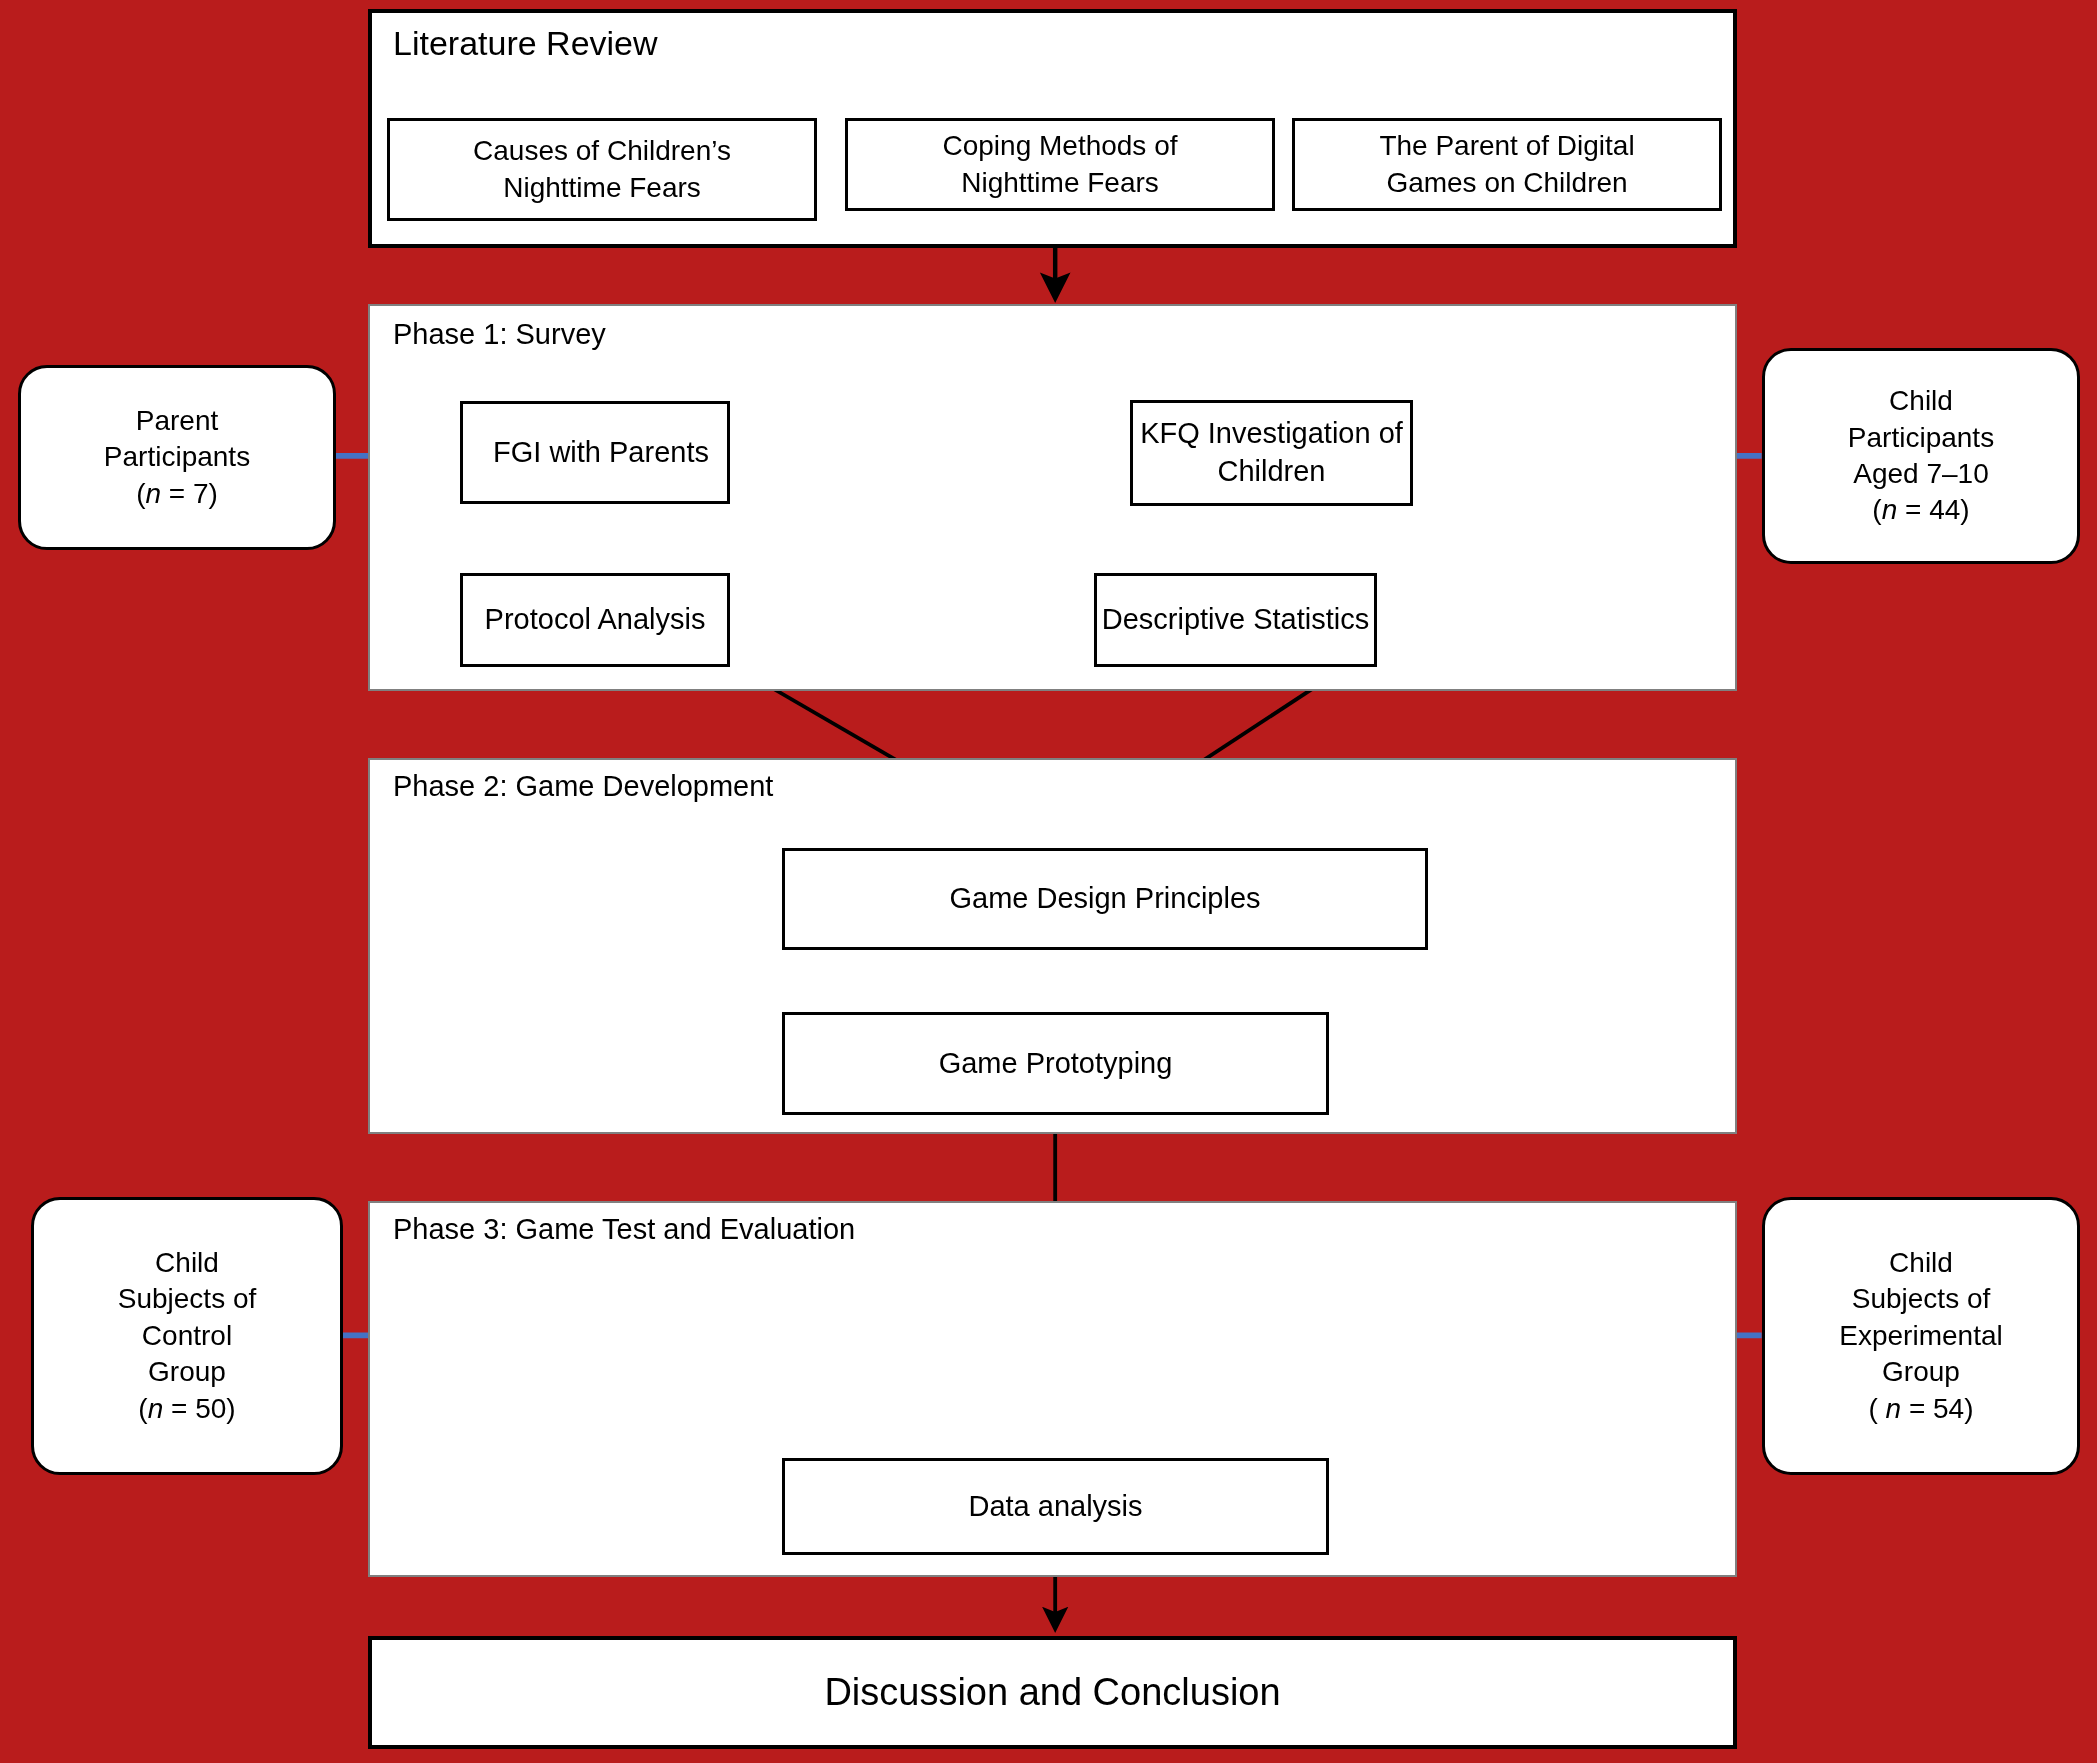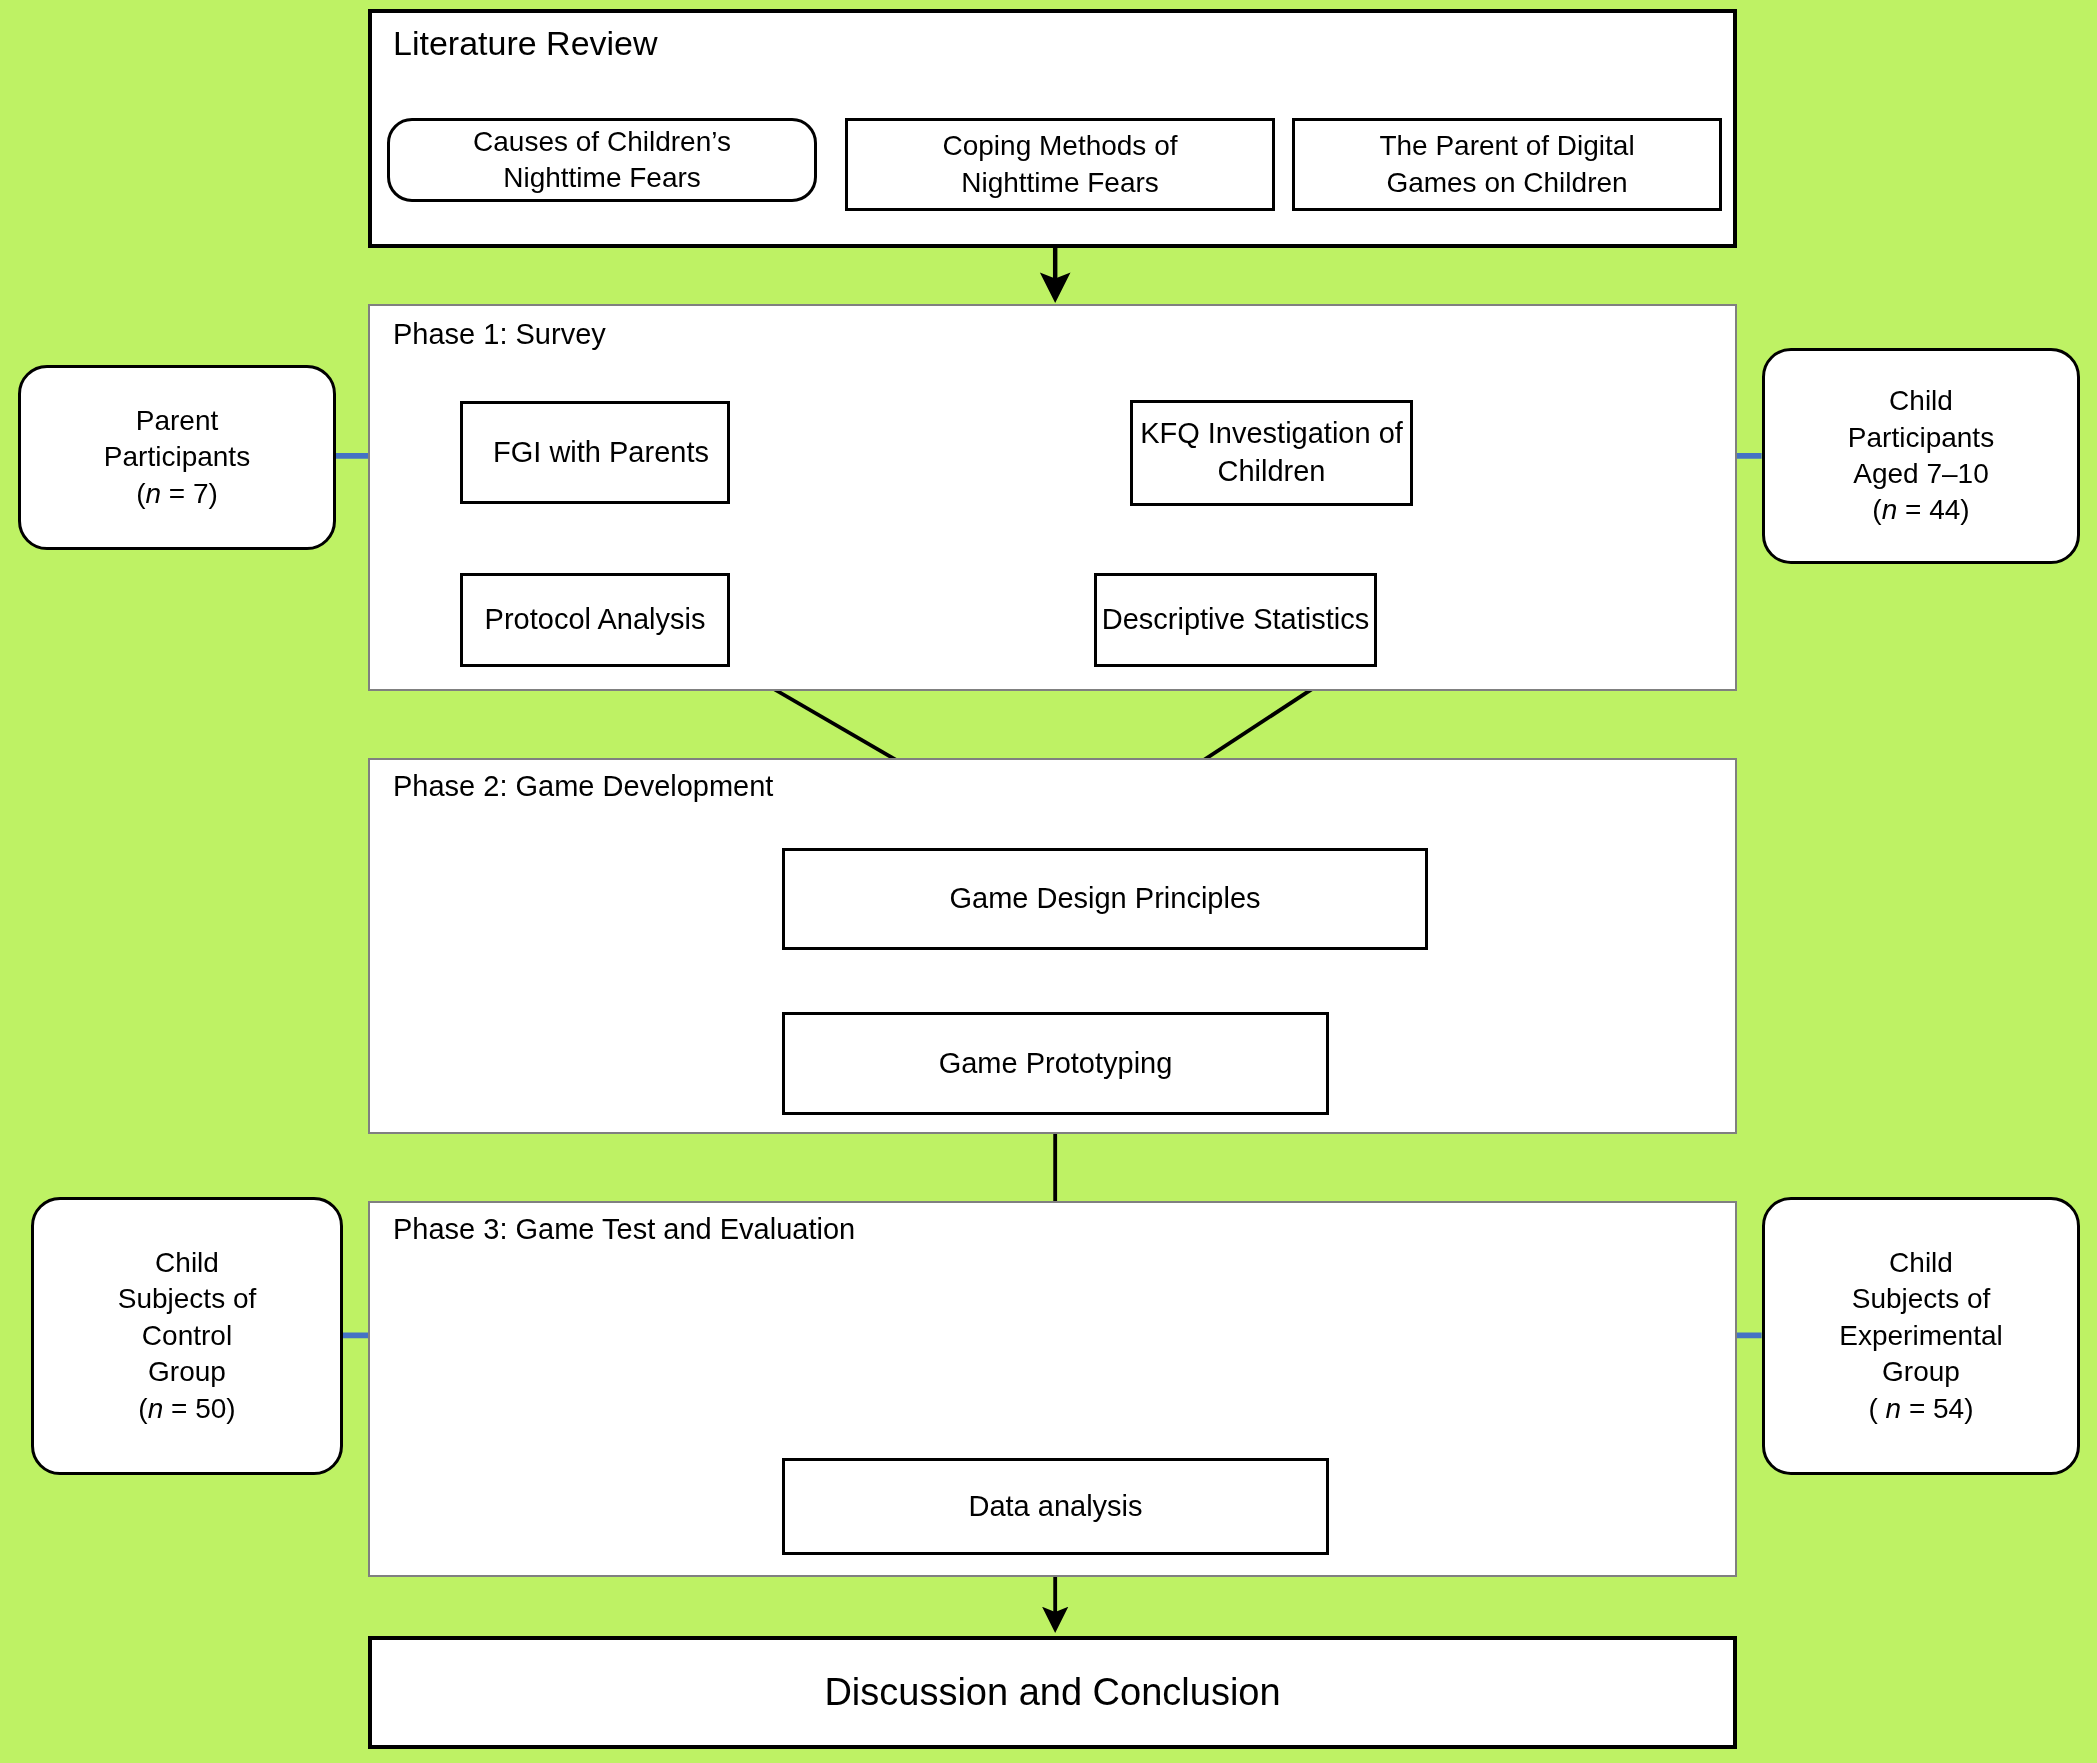--- a/index.html
+++ b/index.html
@@ -7,21 +7,21 @@
     padding: 0;
     background: #ffffff;
   }
   body {
     font-family: "Liberation Sans", sans-serif;
   }
   #stage {
     position: relative;
     width: 2097px;
     height: 1764px;
-    background: #bef264;
+    background: #b91c1c;
     overflow: hidden;
   }
   #wires {
     position: absolute;
     left: 0;
     top: 0;
     width: 2097px;
     height: 1764px;
     pointer-events: none;
   }
@@ -126,21 +126,21 @@
     <line x1="2768" y1="2098" x2="2100" y2="2098" stroke="#4472C4" stroke-width="9" marker-end="url(#ahBlue)"></line>
 
     <line x1="1658" y1="2178" x2="1658" y2="2290" stroke="#000000" stroke-width="6" marker-end="url(#ahBlack)"></line>
 
     <line x1="1658" y1="2440" x2="1658" y2="2558" stroke="#000000" stroke-width="6" marker-end="url(#ahBlack)"></line>
   </svg>
 
   <div class="outer-box" style="left:368px; top:9px; width:1369px; height:239px;"></div>
   <div class="outer-title" style="left:393px; top:24px;">Literature Review</div>
 
-  <div class="node pbox-sm" style="left:387px; top:118px; width:430px; height:84px;border-radius:25px;">
+  <div class="node pbox-sm" style="left:387px; top:118px; width:430px; height:103px;">
     <span class="stack">
       <div>Causes of Children’s</div>
       <div>Nighttime Fears</div>
     </span>
   </div>
 
   <div class="node pbox-sm" style="left:845px; top:118px; width:430px; height:93px;">
     <span class="stack">
       <div>Coping Methods of</div>
       <div>Nighttime Fears</div>

